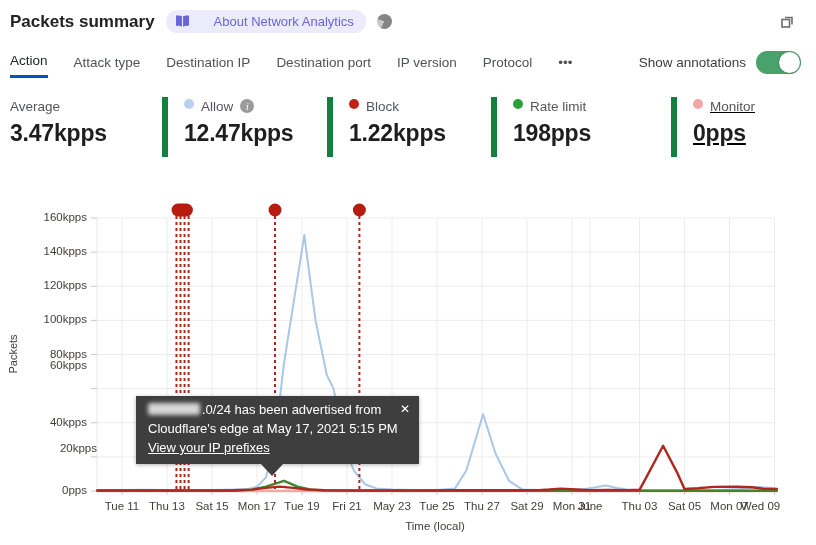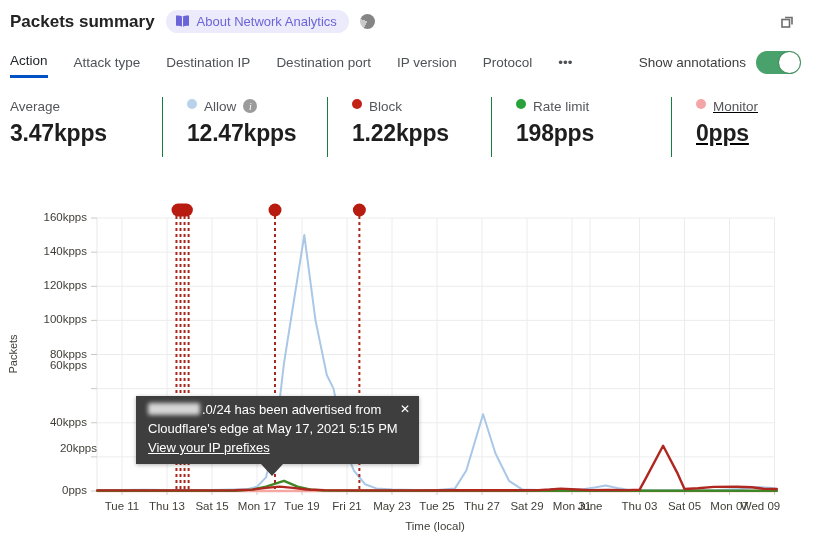--- a/index.html
+++ b/index.html
@@ -1,40 +1,40 @@
 <!DOCTYPE html>
 <html><head>
 <meta charset="utf-8">
 <style>
   html,body{margin:0;padding:0;background:#fff;font-family:"Liberation Sans",sans-serif;}
   .canvas{position:relative;width:816px;height:545px;background:#fff;overflow:hidden;}
 
   
   .hdr{position:absolute;left:10px;top:10px;display:flex;align-items:center;gap:11px;z-index:3;}
   .title{font-size:17px;font-weight:700;color:#232323;}
-  .badge{display:inline-flex;align-items:center;gap:7px;height:23px;padding:0 12px 0 9px;border-radius:12px;
+  .badge{display:inline-flex;align-items:center;gap:24px;height:23px;padding:0 12px 0 9px;border-radius:12px;
          background:#ecebfb;color:#6b64d8;font-size:13px;cursor:pointer;border:none;}
   .disc{width:15px;height:15px;border-radius:50%;
         background:conic-gradient(from 210deg,#c9c9c9 0 80deg,#858585 80deg 360deg);}
   .copyicon{position:absolute;right:20px;top:13px;cursor:pointer;z-index:3;}
 
   
   .tabs{position:absolute;left:10px;top:53px;display:flex;gap:26px;z-index:3;}
   .tab{font-size:13.5px;color:#4e5257;padding:0 0 7px;border:none;background:none;cursor:pointer;font-family:inherit;}
   .tab.active{color:#22262a;border-bottom:3px solid #0051c3;}
   .toggles{position:absolute;right:15px;top:51px;display:flex;align-items:center;gap:10px;
            font-size:13.5px;color:#3d3d3d;z-index:3;}
   .switch{width:45px;height:23px;border-radius:12px;background:#49a26b;position:relative;cursor:pointer;}
   .knob{position:absolute;right:1px;top:1px;width:21px;height:21px;border-radius:50%;background:#fff;
         box-shadow:0 0 2px rgba(0,0,0,.4);}
 
   
   .stats{position:absolute;left:10px;top:97px;display:flex;height:60px;z-index:3;}
   .stat{box-sizing:border-box;padding-top:2px;}
-  .stat+.stat{border-left:1px solid #15803d;padding-left:24px;}
+  .stat+.stat{border-left:6px solid #15803d;padding-left:16px;}
   .stat:nth-child(1){width:152px;}
   .stat:nth-child(2){width:165px;}
   .stat:nth-child(3){width:164px;}
   .stat:nth-child(4){width:180px;}
   .stat:nth-child(5){width:145px;text-decoration:underline;}
   .slabel{display:flex;align-items:flex-start;gap:7px;font-size:13.5px;color:#55565a;}
   .dot{width:10px;height:10px;border-radius:50%;flex:0 0 auto;}
   .info{width:14px;height:14px;border-radius:50%;background:#9b9b9b;color:#fff;font-size:10px;
         display:inline-flex;align-items:center;justify-content:center;font-style:italic;
         font-family:"Liberation Serif",serif;cursor:pointer;}

